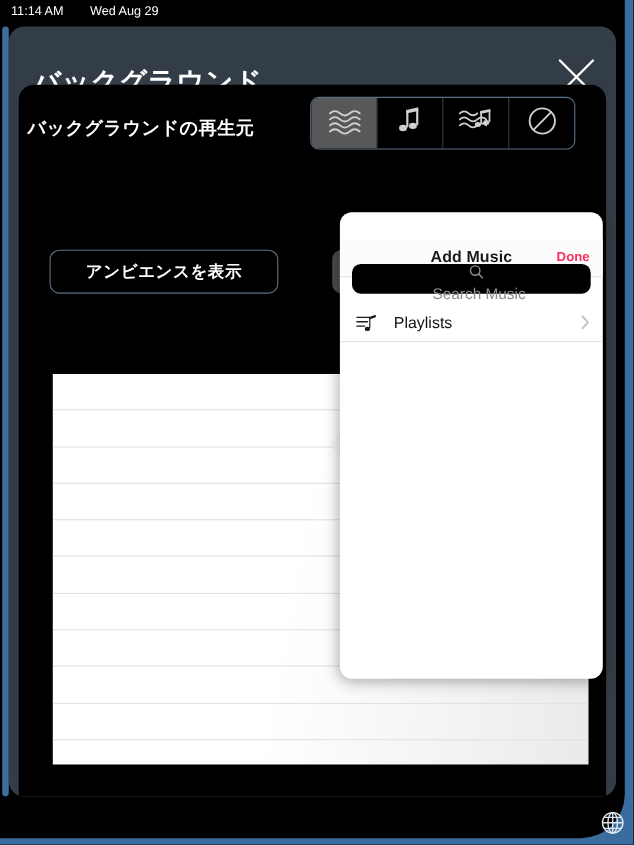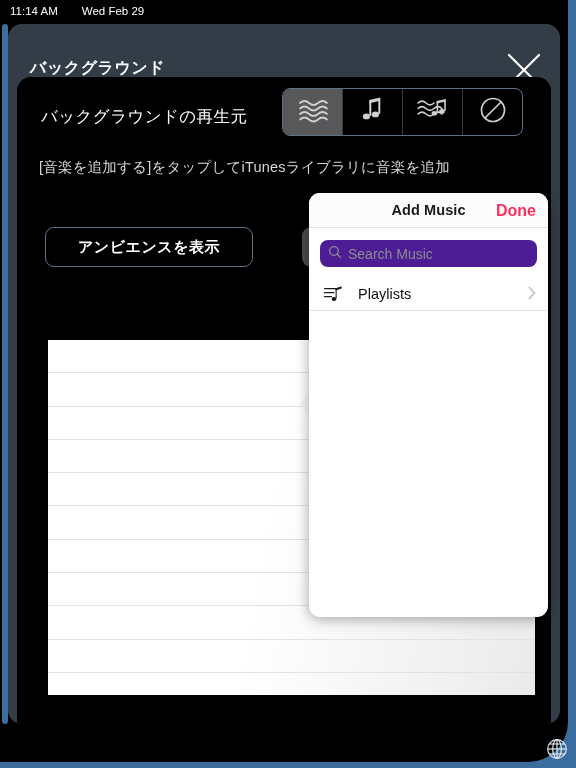--- a/index.html
+++ b/index.html
@@ -71,21 +71,21 @@
     width: 552px; height: 700px;
     background: #333d47;
     border-radius: 14px;
     z-index: 3;
     overflow: hidden;
   }
   .panel-title {
     position: absolute;
     left: 22px; top: 34px;
     color: #fff;
-    font-size: 16px;
+    font-size: 25px;
     font-weight: bold;
     letter-spacing: .5px;
   }
   .close-btn {
     position: absolute;
     right: 12px; top: 22px;
     width: 48px; height: 48px;
     cursor: pointer;
   }
 
@@ -93,22 +93,22 @@
   .content {
     position: absolute;
     left: 9px; top: 53px;
     width: 534px; height: 647px;
     background: #000;
     border-radius: 14px 14px 0 0;
     overflow: hidden;
   }
 
   .sec-head {
-    position: absolute; left: 24px; top: 29px;
-    color: #fff; font-size: 16.5px; font-weight: normal;
+    position: absolute; left: 8px; top: 29px;
+    color: #fff; font-size: 16.5px; font-weight: bold;
     letter-spacing: .4px;
   }
 
   
   .seg {
     position: absolute; right: 28px; top: 11px;
     width: 241px; height: 48px;
     display: flex;
     border: 1px solid #5c7287;
     border-radius: 8px;
@@ -170,41 +170,43 @@
     border-radius: 11px;
     z-index: 12;
     overflow: hidden;
     box-shadow: 0 2px 14px rgba(0,0,0,.35);
   }
   .pop-head {
     position: relative;
     height: 35px;
     border-bottom: 1px solid #e4e4e4;
     background: #fcfcfc;
+    margin-top: 24px;
   }
   .pop-title {
     position: absolute; left: 0; right: 0; top: 9px;
     text-align: center;
     font-size: 14.5px; font-weight: bold; color: #1b1b1b;
     letter-spacing: .1px;
   }
   .pop-done {
     position: absolute; right: 12px; top: 9px;
-    font-size: 16px; font-weight: bold;
+    font-size: 12px; font-weight: bold;
     color: #fa2f5d;
     cursor: pointer;
   }
   .searchbox {
     position: absolute; left: 11px; top: 47px;
     width: 217px; height: 27px;
-    background: #4c1d95;
+    background: #000000;
     border-radius: 8px;
     display: flex; align-items: center;
     padding-left: 8px;
     cursor: text;
+    flex-direction: column;
   }
   .searchbox .ph {
     font-size: 14px; color: #8c8c90; margin-left: 6px;
   }
   .pl-row {
     position: absolute; left: 0; top: 84px;
     width: 239px; height: 34px;
     display: flex; align-items: center;
     border-bottom: 1px solid #e4e4e4;
     cursor: pointer;
@@ -230,21 +232,21 @@
 
 <div id="screen">
 
   <div class="blue-frame"></div>
   <div class="black-body"></div>
   <div class="blue-sliver"></div>
 
   <div class="statusbar">
     <div class="sb-left">
       <span>11:14 AM</span>
-      <span>Wed Feb 29</span>
+      <span>Wed Aug 29</span>
     </div>
   </div>
 
   <div class="panel">
 
     <div class="panel-title">バックグラウンド</div>
 
     <div class="close-btn">
       <svg width="48" height="48" viewBox="0 0 48 48">
         <line x1="9" y1="9" x2="39" y2="39" stroke="#ffffff" stroke-width="2.2" stroke-linecap="round"></line>
@@ -303,21 +305,20 @@
         <div class="seg-item">
           <span>
             <svg width="30" height="30" viewBox="0 0 30 30">
               <circle cx="15" cy="15" r="11.5" stroke="#cfcfcf" stroke-width="1.7" fill="none"></circle>
               <line x1="7" y1="23" x2="23" y2="7" stroke="#cfcfcf" stroke-width="1.7" stroke-linecap="round"></line>
             </svg>
           </span>
         </div>
       </div>
 
-      <div class="hint">[音楽を追加する]をタップしてiTunesライブラリに音楽を追加</div>
 
       <div class="amb-btn">
         <span>アンビエンスを表示</span>
       </div>
       <div class="gray-stub"></div>
 
       <div class="white-list">
         <div class="row"></div>
         <div class="row"></div>
         <div class="row"></div>

